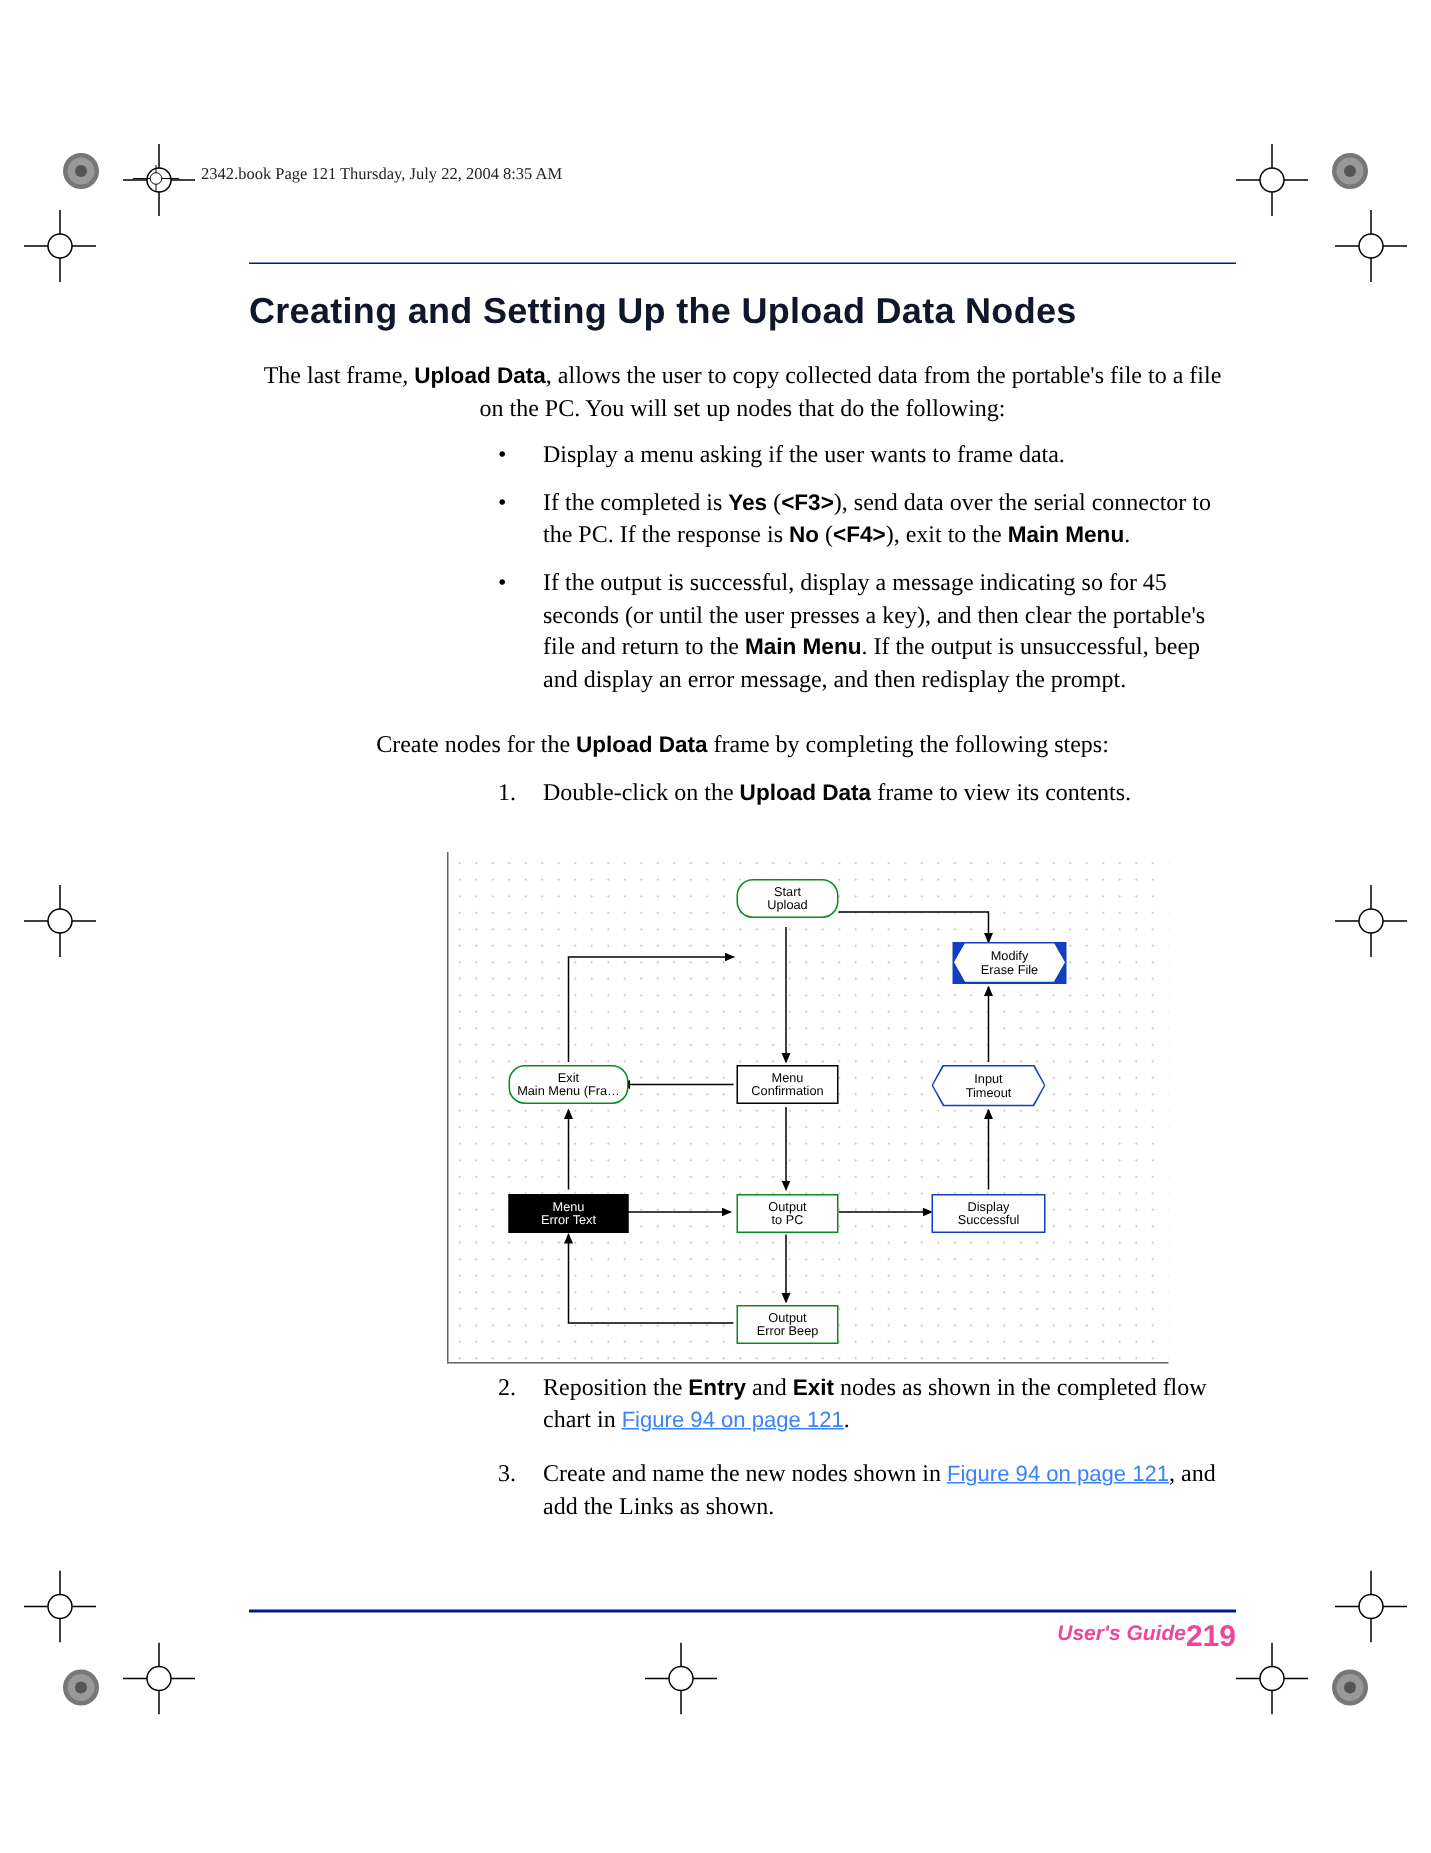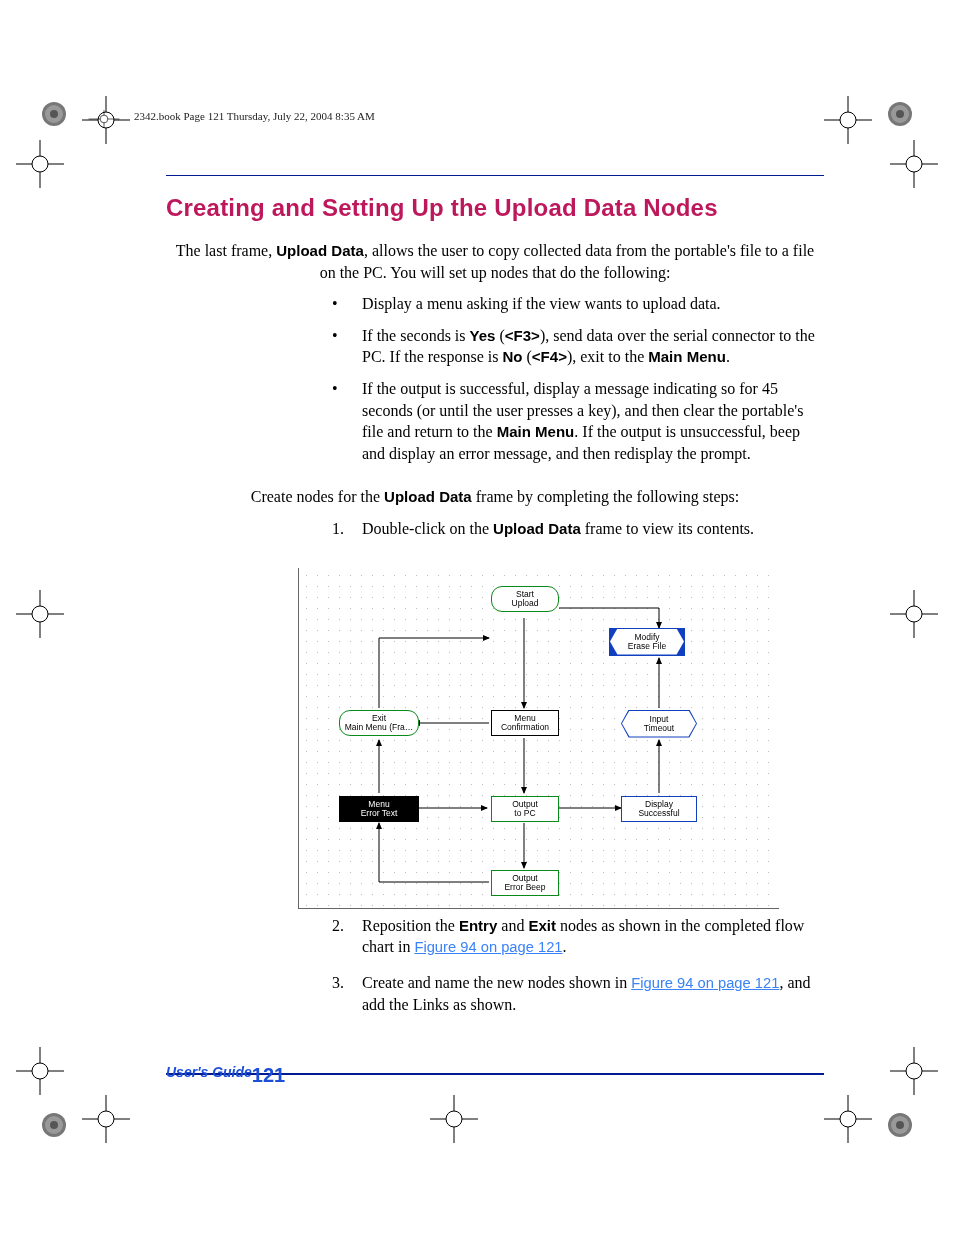--- a/index.html
+++ b/index.html
@@ -42,21 +42,21 @@
   }
   hr.rule {
     border: 0;
     border-top: 1.5px solid #001a90;
     margin: 0 0 18px 0;
   }
   h1.title {
     font-family: Verdana, Arial, sans-serif;
     font-weight: 700;
     font-size: 24px;
-    color: #be185d;
+    color: #0f172a;
     margin: 0 0 18px 0;
     letter-spacing: .2px;
   }
   p.body {
     margin: 0 0 10px 0;
     font-size: 16px;
     line-height: 1.35;
   }
   .indent { margin-left: 132px; text-align: center; }
   .bold-sans { font-family: Arial, Helvetica, sans-serif; font-weight: 700; font-size: .94em; }
@@ -152,25 +152,25 @@
   
   .footer-rule {
     position: absolute;
     left: 166px; right: 130px;
     bottom: 160px;
     border-top: 2px solid #001a90;
   }
   .footer {
     position: absolute;
     left: 166px; right: 130px;
-    bottom: 148px;
+    bottom: 132px;
     display: flex;
-    justify-content: flex-start;
+    justify-content: flex-end;
     font-family: Verdana, Arial, sans-serif;
-    color: #1d4ed8;
+    color: #ec4899;
     font-weight: 700;
   }
   .footer .ug { font-style: italic; font-size: 14px; }
   .footer .pg { font-size: 20px; }
 </style>
 </head>
 <body>
 
 <div class="page">
 
@@ -294,23 +294,23 @@
 
   <div class="content">
     <hr class="rule">
     <h1 class="title">Creating and Setting Up the Upload Data Nodes</h1>
 
     <p class="body indent">
       <span>The last frame, </span><span class="bold-sans">Upload Data</span><span>, allows the user to copy collected data from the portable's file to a file on the PC. You will set up nodes that do the following:</span>
     </p>
 
     <ul class="bullets">
-      <li><span>Display a menu asking if the view wants to upload data.</span></li>
+      <li><span>Display a menu asking if the user wants to frame data.</span></li>
       <li>
-        <span>If the seconds is </span><span class="bold-sans">Yes</span><span> (</span><span class="bold-sans">&lt;F3&gt;</span><span>), send data over the serial connector to the PC. If the response is </span><span class="bold-sans">No</span><span> (</span><span class="bold-sans">&lt;F4&gt;</span><span>), exit to the </span><span class="bold-sans">Main Menu</span><span>.</span>
+        <span>If the completed is </span><span class="bold-sans">Yes</span><span> (</span><span class="bold-sans">&lt;F3&gt;</span><span>), send data over the serial connector to the PC. If the response is </span><span class="bold-sans">No</span><span> (</span><span class="bold-sans">&lt;F4&gt;</span><span>), exit to the </span><span class="bold-sans">Main Menu</span><span>.</span>
       </li>
       <li>
         <span>If the output is successful, display a message indicating so for 45 seconds (or until the user presses a key), and then clear the portable's file and return to the </span><span class="bold-sans">Main Menu</span><span>. If the output is unsuccessful, beep and display an error message, and then redisplay the prompt.</span>
       </li>
     </ul>
 
     <p class="body indent">
       <span>Create nodes for the </span><span class="bold-sans">Upload Data</span><span> frame by completing the following steps:</span>
     </p>
 
@@ -350,21 +350,21 @@
 
         <path d="M190 314 H80 V255" fill="none" stroke="#000" marker-end="url(#ah)"></path>
 
         <line x1="118" y1="240" x2="188" y2="240" stroke="#000" marker-end="url(#ah)"></line>
 
         <line x1="80" y1="225" x2="80" y2="172" stroke="#000" marker-end="url(#ah)"></line>
       </svg>
 
       <div class="node rect-green round" style="left:192px; top:18px; width:68px; height:26px;">Start<br>Upload</div>
 
-      <div class="node" style="left:310px; top:60px; width:76px; height:28px; background:#1040c0;">
+      <div class="node" style="left:336px; top:60px; width:76px; height:28px; background:#1040c0;">
         <div class="hex" style="inset:0; background:#1040c0">
             <div class="hex-inner">Modify<br>Erase File</div>
           </div>
       </div>
 
       <div class="node rect-green round" style="left:40px; top:142px; width:80px; height:26px;">Exit<br>Main Menu (Fra…</div>
 
       <div class="node rect" style="left:192px; top:142px; width:68px; height:26px;">Menu<br>Confirmation</div>
 
       <div class="node" style="left:322px; top:142px; width:76px; height:28px;">
@@ -388,15 +388,15 @@
       </li>
       <li>
         <span>Create and name the new nodes shown in </span><a class="link" href="#">Figure 94 on page 121</a><span>, and add the Links as shown.</span>
       </li>
     </ol>
   </div>
 
   <div class="footer-rule"></div>
   <div class="footer">
     <span class="ug">User's Guide</span>
-    <span class="pg">121</span>
+    <span class="pg">219</span>
   </div>
 </div>
 
 </body></html>

